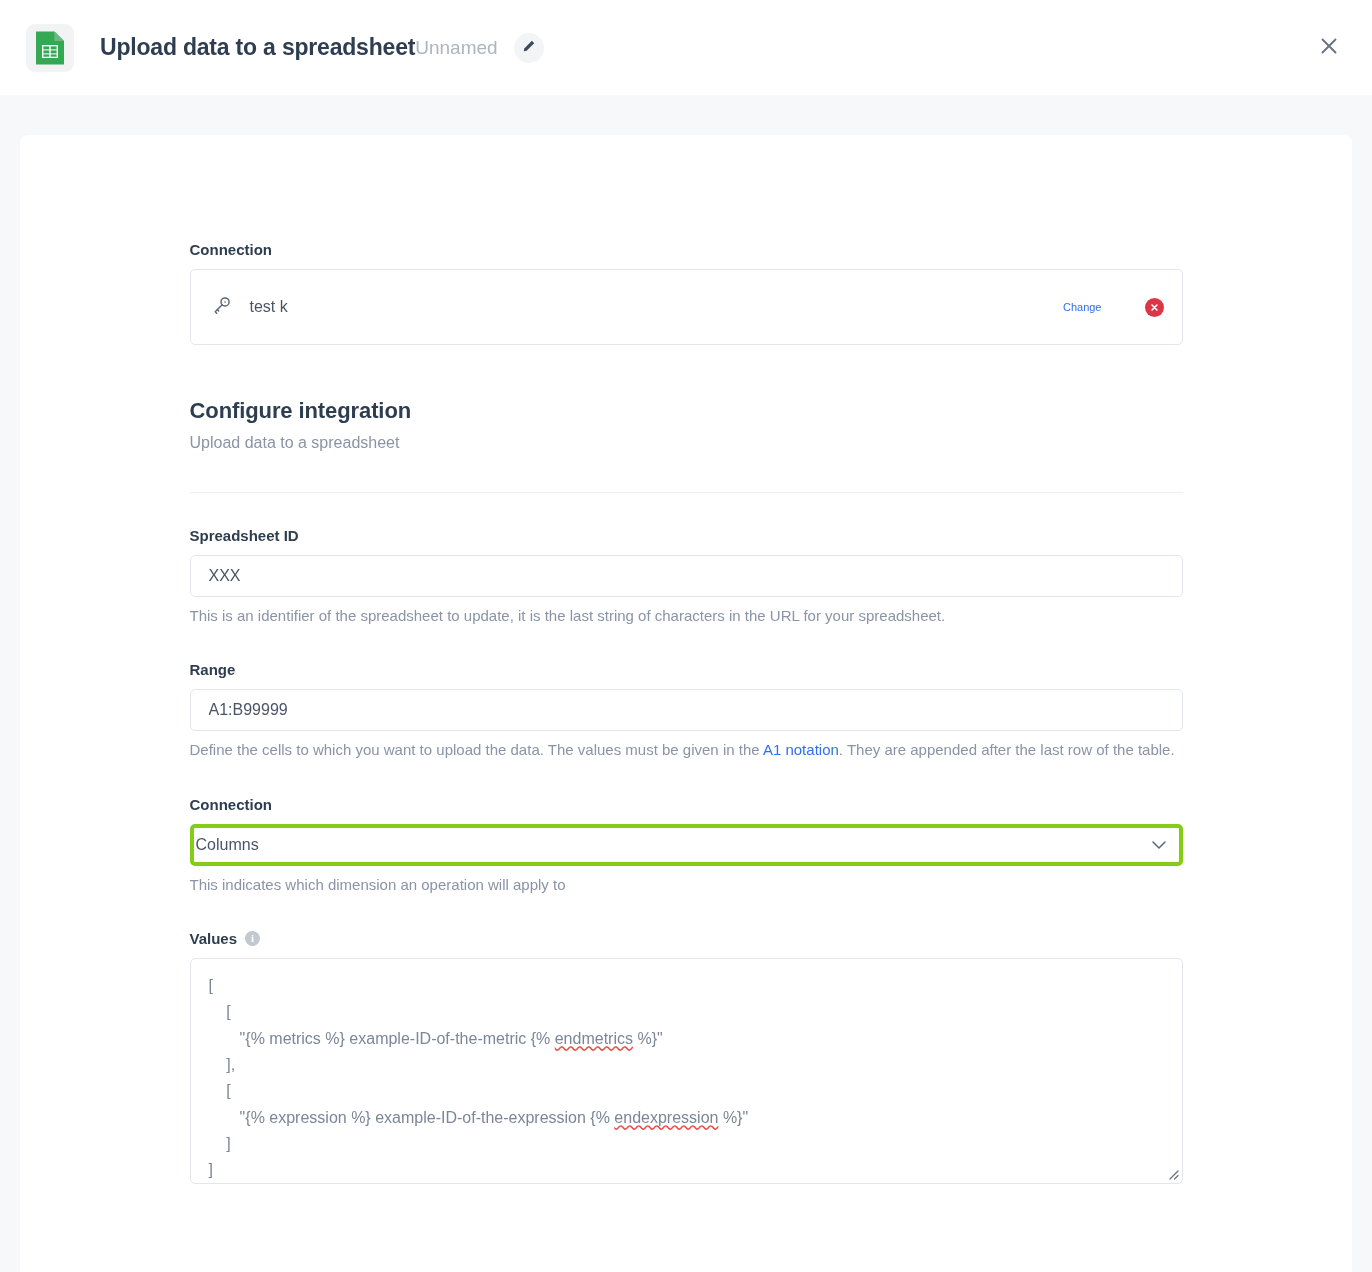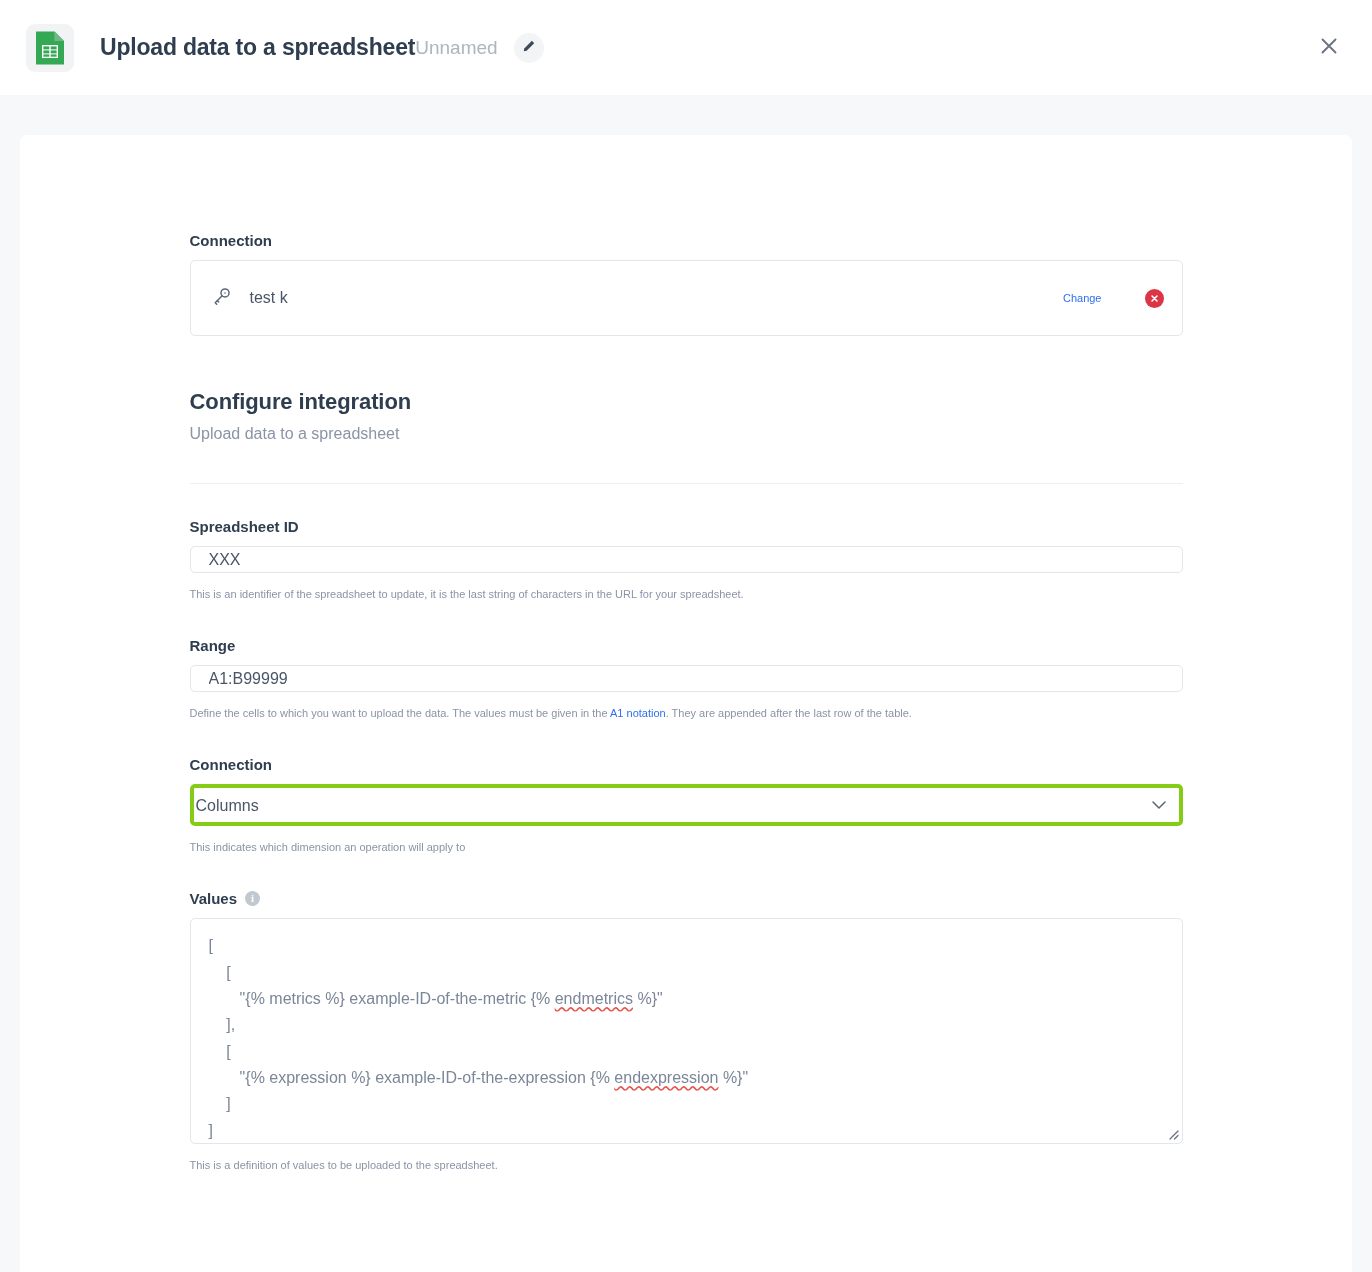--- a/index.html
+++ b/index.html
@@ -93,26 +93,27 @@
 
   
   .field-label {
     font-size: 15px;
     font-weight: bold;
     color: #2e3d4f;
     margin-bottom: 11px;
     display: flex;
     align-items: center;
     gap: 8px;
+    margin-top: 9px;
   }
   .help-text {
-    font-size: 11px;
+    font-size: 15px;
     color: #8a94a6;
     line-height: 1.55;
-    margin-top: 13px;
+    margin-top: 7px;
   }
   .help-text a, .link {
     color: #2f6fed;
     text-decoration: none;
   }
 
   
   .connection-box {
     height: 76px;
     border: 1px solid #e3e6ea;
@@ -165,21 +166,21 @@
   .divider {
     height: 1px;
     background: #edeff2;
     margin: 40px 0 0 0;
   }
 
   
   .field { margin-top: 34px; }
   .text-input {
     width: 100%;
-    height: 27px;
+    height: 42px;
     border: 1px solid #e3e6ea;
     border-radius: 5px;
     padding: 0 18px;
     font-size: 16px;
     color: #4a5568;
     font-family: "Liberation Sans", sans-serif;
     background: #fff;
     outline: none;
   }
   .text-input::placeholder { color: #adb5bd; }
@@ -385,17 +386,16 @@
 <span>    [</span>
 <span>       "{% expression %} example-ID-of-the-expression {% </span><span class="misspelled">endexpression</span><span> %}"</span>
 <span>    ]</span>
 <span>]</span></pre>
         <span class="resize-grip">
           <svg width="14" height="14" viewBox="0 0 14 14" aria-hidden="true">
             <path d="M13 5L5 13M13 9.5L9.5 13" stroke="#6b7280" stroke-width="1.3" stroke-linecap="round"></path>
           </svg>
         </span>
       </div>
-      <div class="help-text">This is a definition of values to be uploaded to the spreadsheet.</div>
     </div>
 
   </div>
 </div>
 
 </body></html>

